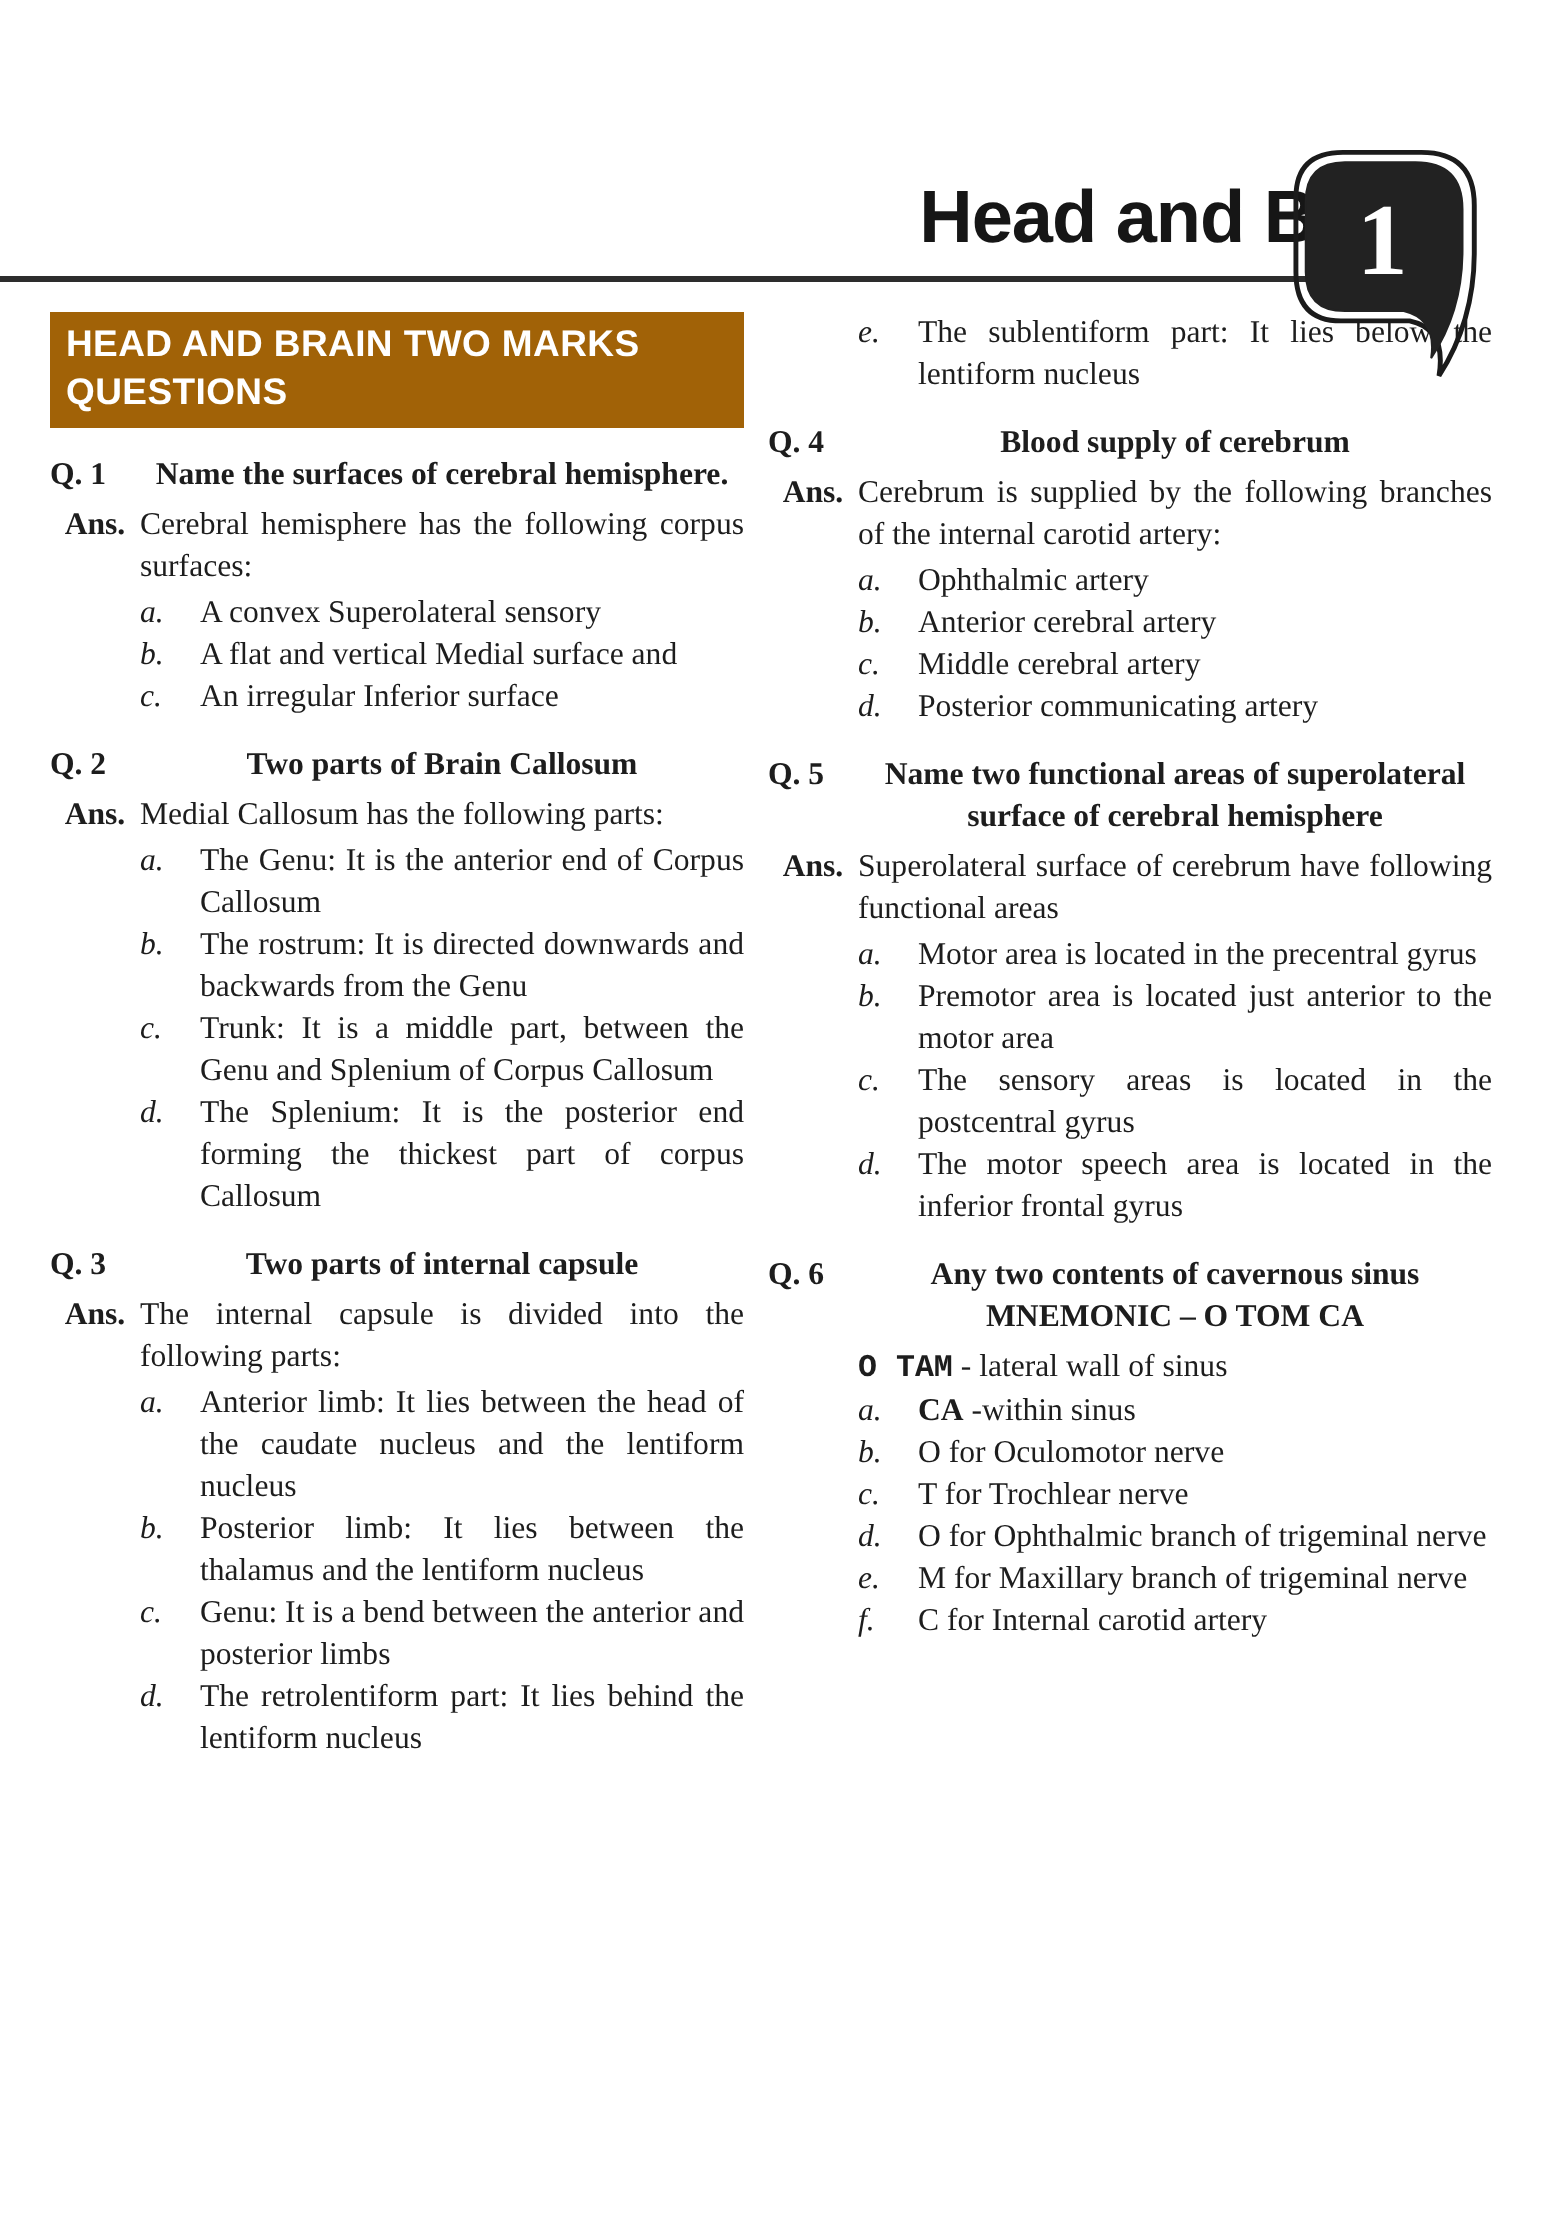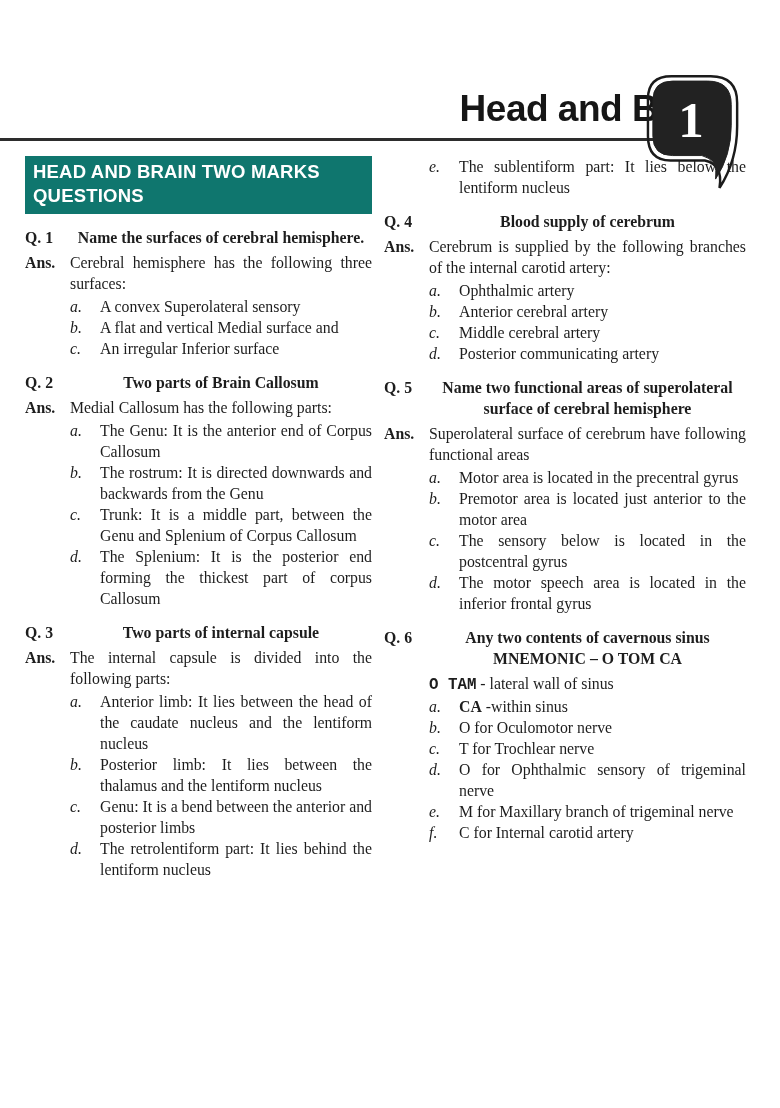--- a/index.html
+++ b/index.html
@@ -24,33 +24,33 @@
     letter-spacing:-0.5px;color:#161616;margin:0;display:inline-block;
   }
   .title-rule{width:725px;height:3px;background:#2d2d2d;margin-top:8px;}
 
   
   .content{display:flex;margin:15px 34px 0 25px;gap:12px;}
   .col-left{flex:0 0 347px;}
   .col-right{flex:0 0 362px;}
 
   .section-header{
-    background:#0f766e;color:#ffffff;
+    background:#a16207;color:#ffffff;
     font-family:"Liberation Sans", sans-serif;
     font-weight:bold;font-size:18.5px;line-height:1.3;
     padding:4px 8px 6px 8px;margin-bottom:13px;
     letter-spacing:0.2px;
   }
 
   .block{margin-bottom:13px;font-size:15.8px;line-height:21px;}
   .qrow{display:flex;margin-bottom:4px;}
   .qlabel{flex:0 0 45px;font-weight:bold;}
   .qtext{flex:1;font-weight:bold;white-space:pre-line;text-align:center;}
   .arow{display:flex;margin-bottom:2px;}
-  .alabel{flex:0 0 45px;font-weight:bold;}
+  .alabel{flex:0 0 45px;font-weight:bold;text-align:center;}
   .atext{flex:1;text-align:justify;}
   .subline{margin-left:45px;}
   .subline b{font-weight:bold;font-family:Liberation Mono, monospace;}
   .item{display:flex;margin-left:45px;}
   .letter{flex:0 0 30px;font-style:italic;}
   .itext{flex:1;text-align:justify;}
   .itext b{font-weight:bold;}
 </style>
 </head>
 <body>
@@ -73,21 +73,21 @@
   <div class="content">
     <div class="col-left">
       <div class="section-header">HEAD AND BRAIN TWO MARKS QUESTIONS</div>
     <div class="block">
           <div class="qrow">
             <span class="qlabel">Q. 1</span>
             <span class="qtext">Name the surfaces of cerebral hemisphere.</span>
           </div>
           <div class="arow">
             <span class="alabel">Ans.</span>
-            <span class="atext">Cerebral hemisphere has the following three surfaces:</span>
+            <span class="atext">Cerebral hemisphere has the following corpus surfaces:</span>
           </div>
           <div class="item">
             <span class="letter">a.</span>
             <span class="itext">A convex Superolateral sensory</span>
           </div>
           <div class="item">
             <span class="letter">b.</span>
             <span class="itext">A flat and vertical Medial surface and</span>
           </div>
           <div class="item">
@@ -193,21 +193,21 @@
           <div class="item">
             <span class="letter">a.</span>
             <span class="itext">Motor area is located in the precentral gyrus</span>
           </div>
           <div class="item">
             <span class="letter">b.</span>
             <span class="itext">Premotor area is located just anterior to the motor area</span>
           </div>
           <div class="item">
             <span class="letter">c.</span>
-            <span class="itext">The sensory below is located in the postcentral gyrus</span>
+            <span class="itext">The sensory areas is located in the postcentral gyrus</span>
           </div>
           <div class="item">
             <span class="letter">d.</span>
             <span class="itext">The motor speech area is located in the inferior frontal gyrus</span>
           </div>
         </div>
         <div class="block">
           <div class="qrow">
             <span class="qlabel">Q. 6</span>
             <span class="qtext">Any two contents of cavernous sinus
@@ -221,21 +221,21 @@
           <div class="item">
             <span class="letter">b.</span>
             <span class="itext">O for Oculomotor nerve</span>
           </div>
           <div class="item">
             <span class="letter">c.</span>
             <span class="itext">T for Trochlear nerve</span>
           </div>
           <div class="item">
             <span class="letter">d.</span>
-            <span class="itext">O for Ophthalmic sensory of trigeminal nerve</span>
+            <span class="itext">O for Ophthalmic branch of trigeminal nerve</span>
           </div>
           <div class="item">
             <span class="letter">e.</span>
             <span class="itext">M for Maxillary branch of trigeminal nerve</span>
           </div>
           <div class="item">
             <span class="letter">f.</span>
             <span class="itext">C for Internal carotid artery</span>
           </div>
         </div>

